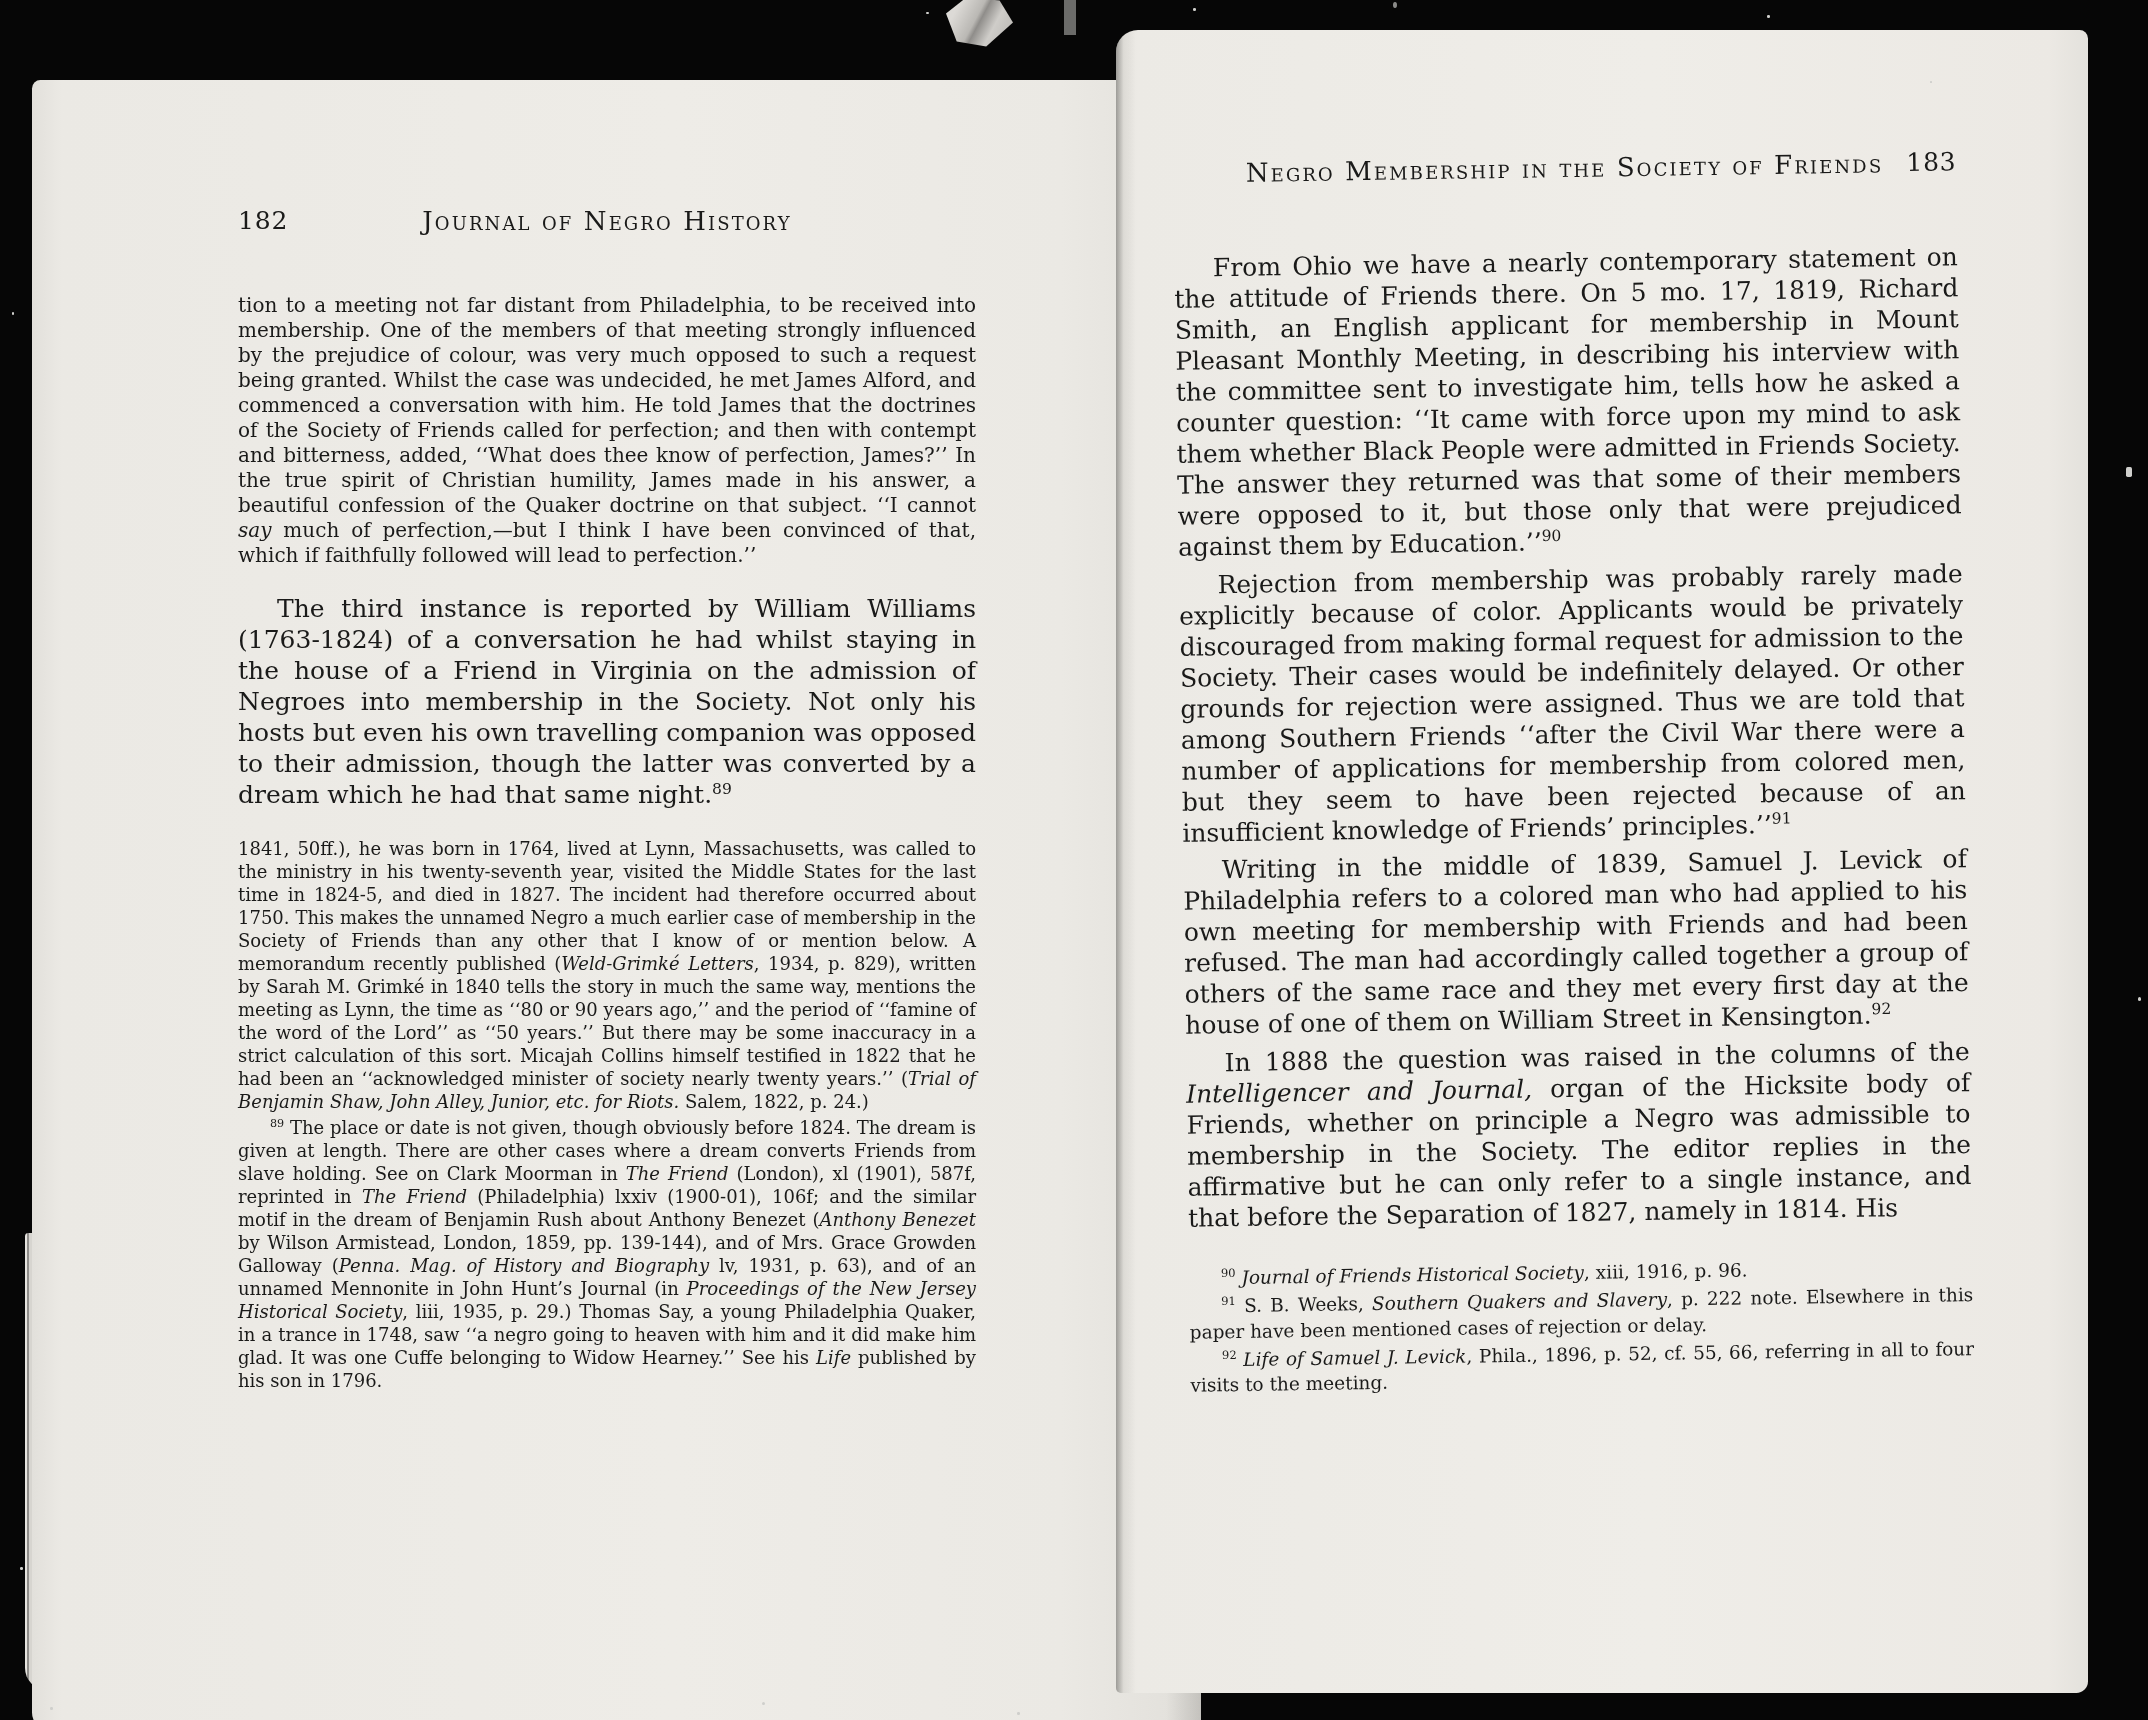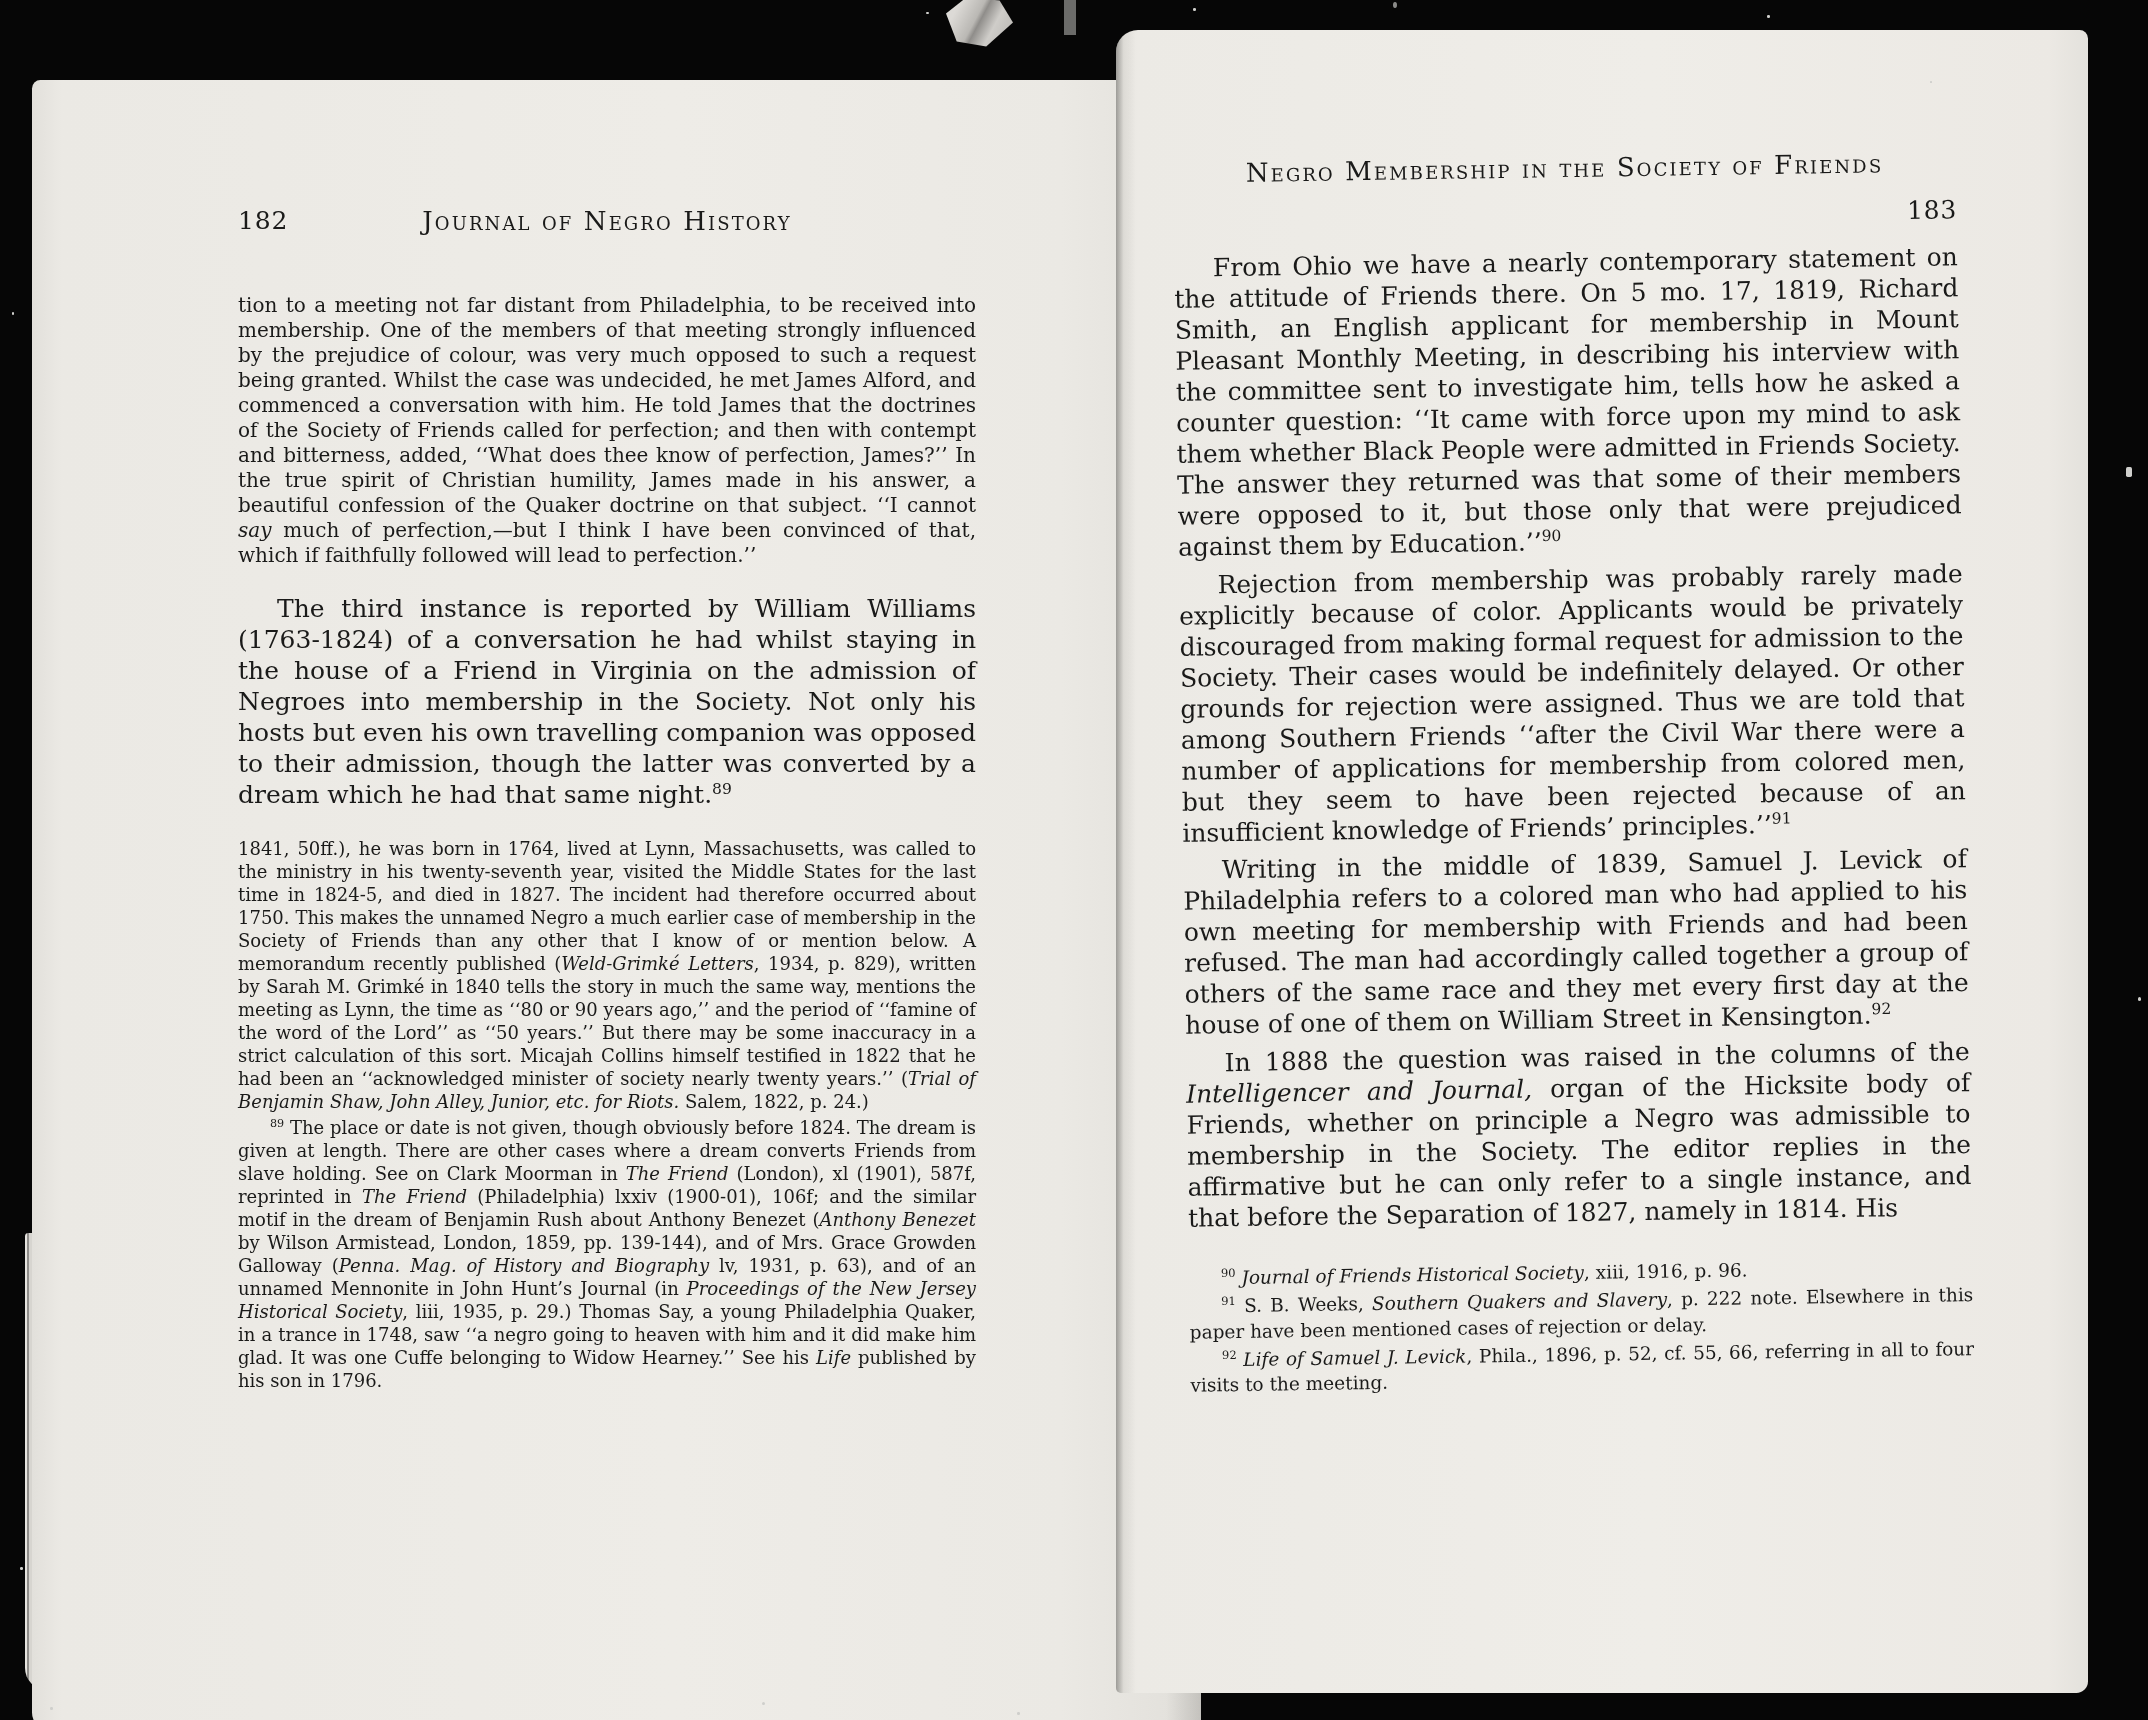--- a/index.html
+++ b/index.html
@@ -51,21 +51,21 @@
   .inner { position:absolute; text-align:justify; }
   .lp-inner { left:206px; top:126px; width:738px; }
   .rp-inner { left:60px; top:123px; width:784px; transform:rotate(-0.85deg); transform-origin:392px 252px; }
   .running-head {
     position:relative; text-align:center;
     font-variant-caps:small-caps; font-size:26px; letter-spacing:2.1px;
     white-space:nowrap;
   }
   .running-head .pagenum { position:absolute; top:0; font-size:25px; letter-spacing:0.8px; }
   .lp-inner .pagenum { left:0; }
-  .rp-inner .pagenum { right:0;margin-top:48px; }
+  .rp-inner .pagenum { right:0; }
   .lp-inner .running-head { margin-bottom:57px; }
   .rp-inner .running-head { margin-bottom:64px; }
   .quote-para { font-size:20px; line-height:25px; }
   .main-para  { font-size:25px;  line-height:31px; margin-top:25px; text-indent:39px; }
   .body-para  { font-size:25px;  line-height:31px; text-indent:39px; }
   .body-para + .body-para { margin-top:6.7px; }
   .footnotes-l { margin-top:27px; font-size:18px; line-height:23px; }
   .footnotes-r { margin-top:32px; font-size:18.5px;  line-height:25.6px; }
   .footnote.indent { text-indent:32px; }
   .footnote + .footnote { margin-top:2.5px; }

